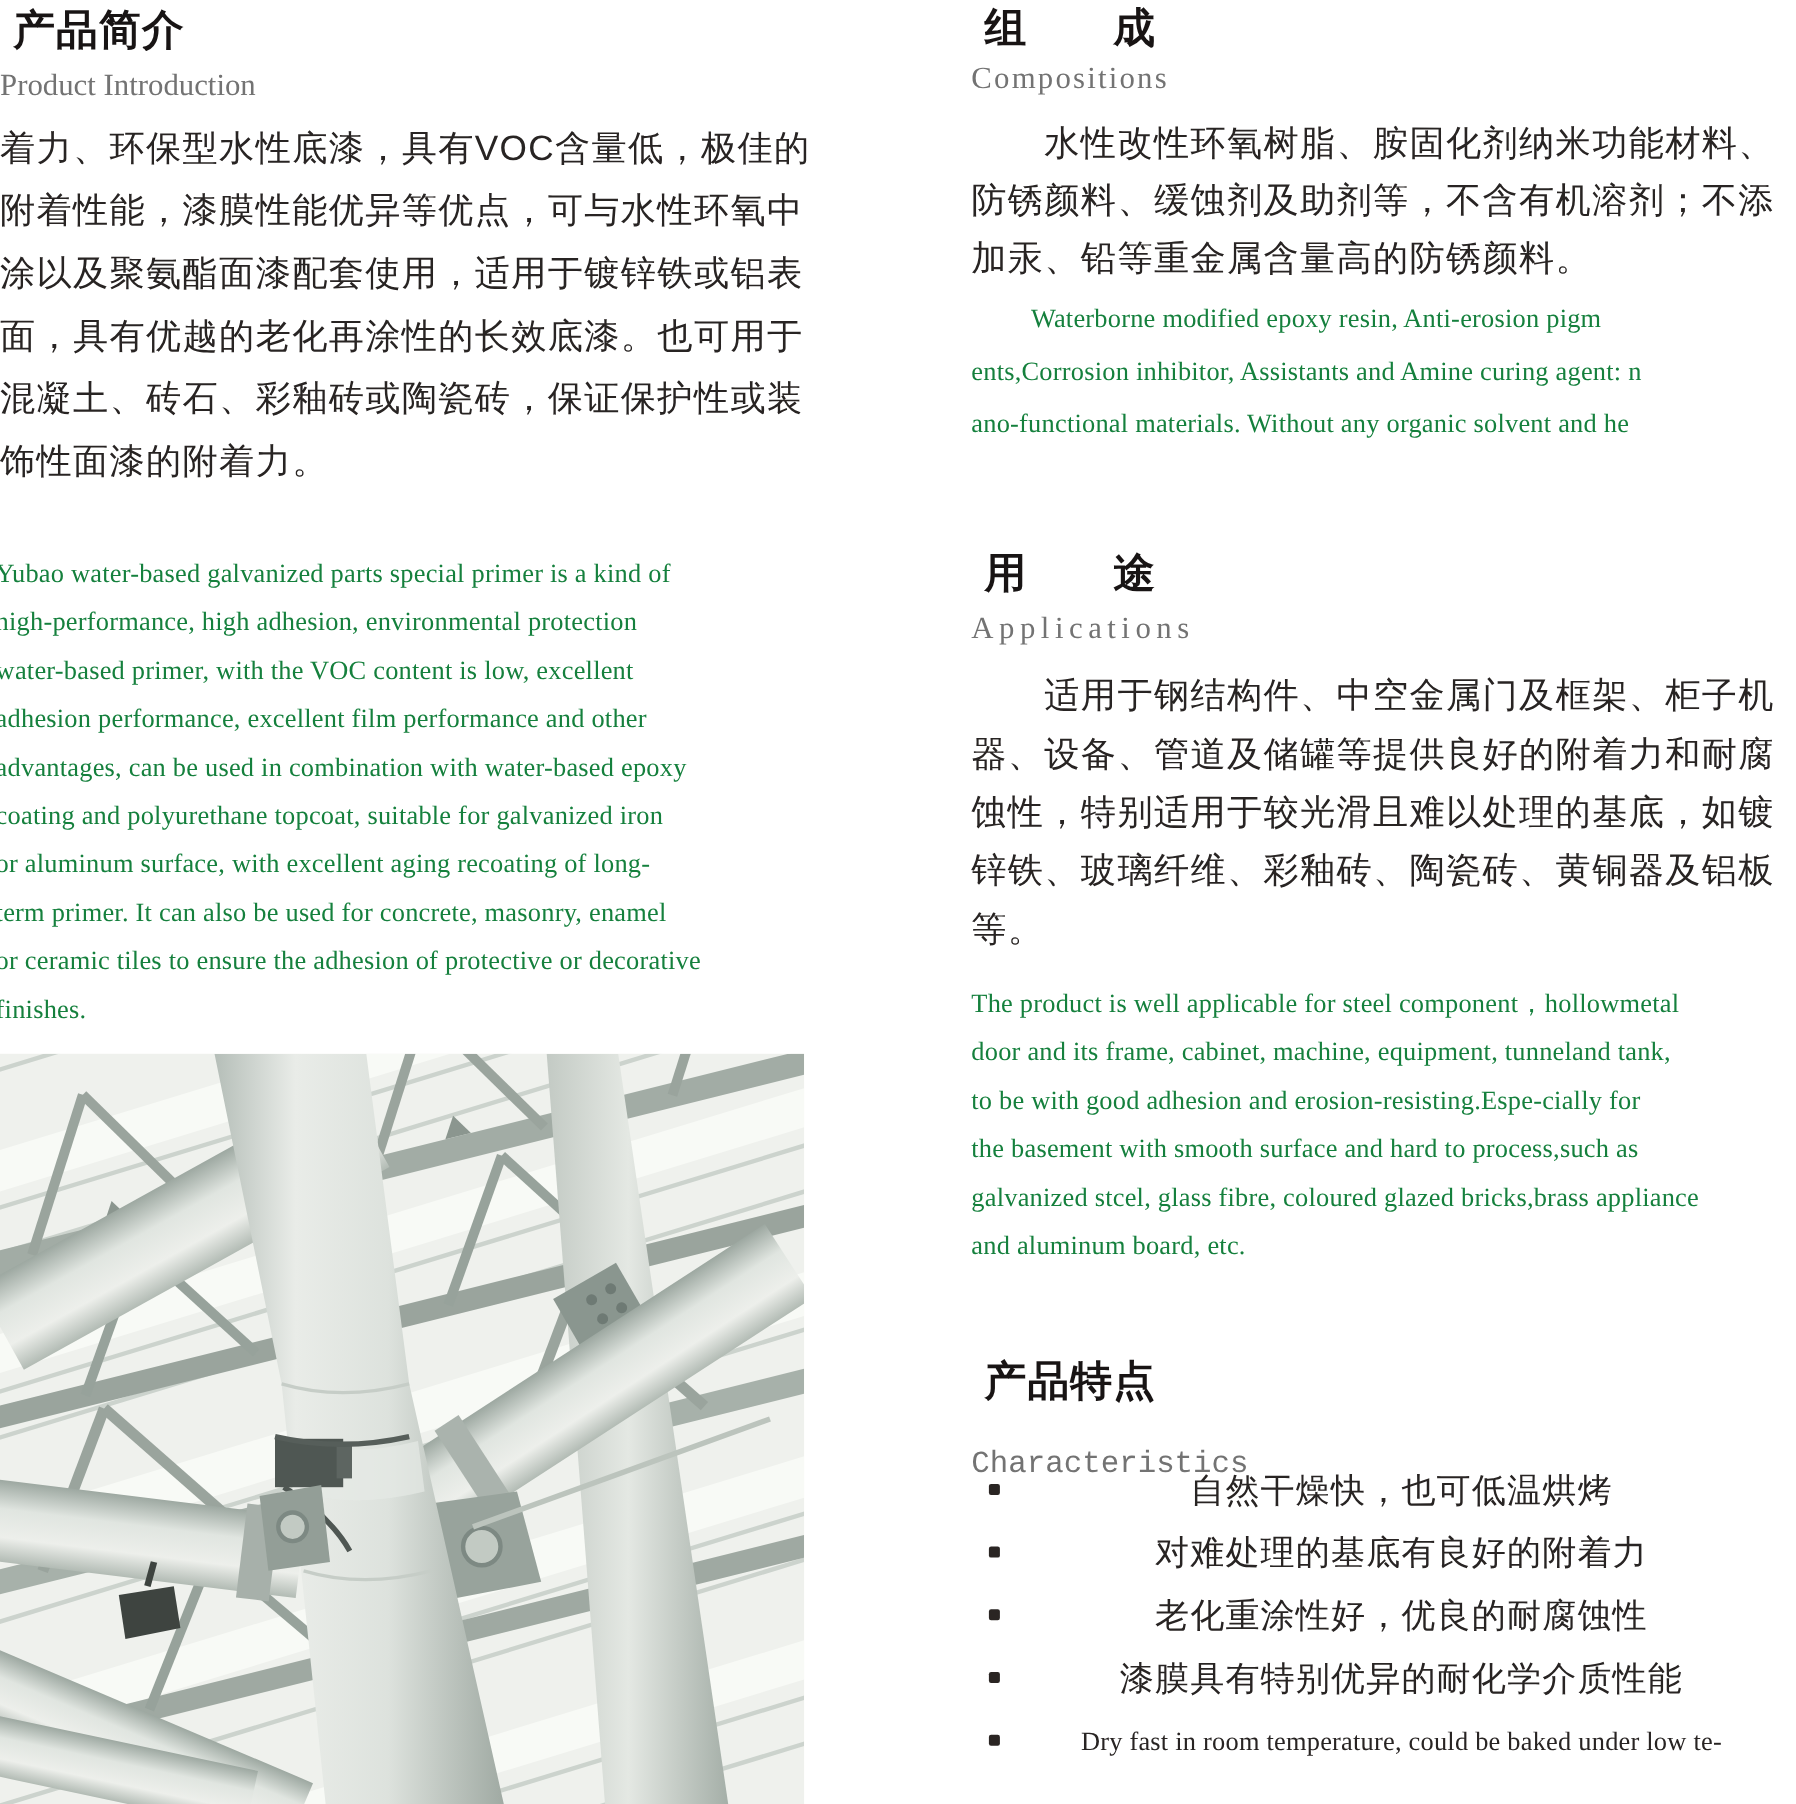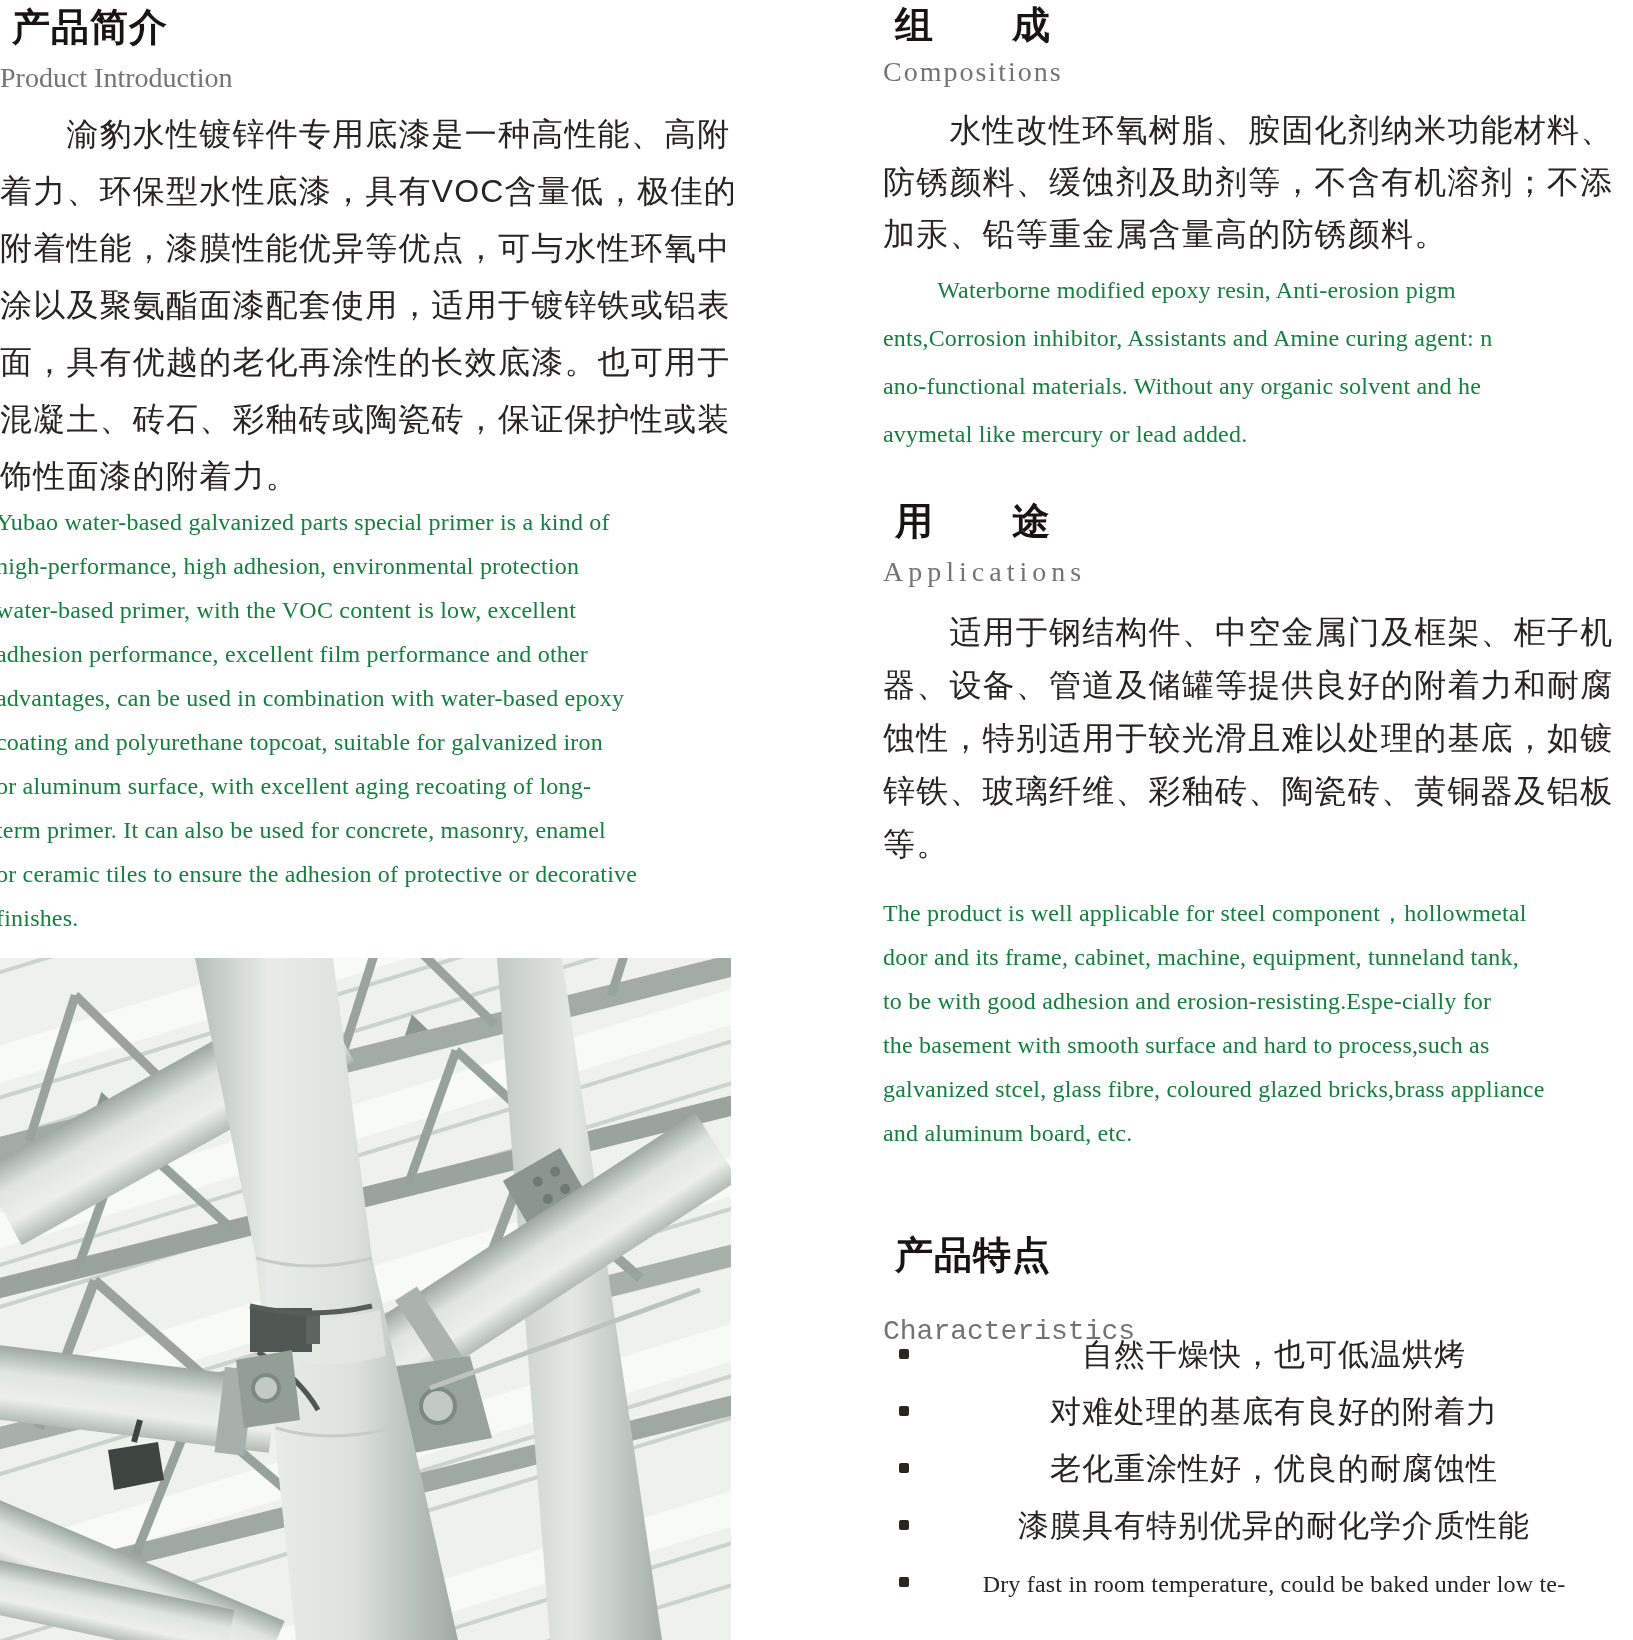--- a/index.html
+++ b/index.html
@@ -26,21 +26,20 @@
 </style>
 </head>
 <body>
 
 <div class="page">
 
   <div class="abs hzh" style="left:0;top:2px;">产品简介</div>
   <div class="abs hen" style="left:0;top:62px;">Product Introduction</div>
 
   <div class="abs cnblk" style="left:0;top:106px;width:731px;">
-      <div class="ln">　　渝豹水性镀锌件专用底漆是一种高性能、高附</div>
       <div class="ln">着力、环保型水性底漆，具有VOC含量低，极佳的</div>
       <div class="ln">附着性能，漆膜性能优异等优点，可与水性环氧中</div>
       <div class="ln">涂以及聚氨酯面漆配套使用，适用于镀锌铁或铝表</div>
       <div class="ln">面，具有优越的老化再涂性的长效底漆。也可用于</div>
       <div class="ln">混凝土、砖石、彩釉砖或陶瓷砖，保证保护性或装</div>
       <div class="ln">饰性面漆的附着力。</div>
     </div>
 
   <div class="abs enblk" style="left:-4px;top:500px;width:740px;">
       <div class="ln en">Yubao water-based galvanized parts special primer is a kind of</div>
@@ -225,21 +224,20 @@
   <div class="abs hen ls2" style="left:883px;top:56px;">Compositions</div>
   <div class="abs cnblk tight" style="left:883px;top:104px;width:731px;">
       <div class="ln">　　水性改性环氧树脂、胺固化剂纳米功能材料、</div>
       <div class="ln">防锈颜料、缓蚀剂及助剂等，不含有机溶剂；不添</div>
       <div class="ln">加汞、铅等重金属含量高的防锈颜料。</div>
     </div>
   <div class="abs enblk comp" style="left:883px;top:266px;width:740px;">
       <div class="ln en">　　 Waterborne modified epoxy resin, Anti-erosion  pigm</div>
       <div class="ln en">ents,Corrosion inhibitor, Assistants and Amine curing agent: n</div>
       <div class="ln en">ano-functional materials. Without any organic solvent and he</div>
-      <div class="ln en">avymetal like mercury or lead added.</div>
     </div>
 
   <div class="abs hzh" style="left:883px;top:496px;">用　　途</div>
   <div class="abs hen ls5" style="left:883px;top:556px;">Applications</div>
   <div class="abs cnblk app" style="left:883px;top:606px;width:731px;">
       <div class="ln">　　适用于钢结构件、中空金属门及框架、柜子机</div>
       <div class="ln">器、设备、管道及储罐等提供良好的附着力和耐腐</div>
       <div class="ln">蚀性，特别适用于较光滑且难以处理的基底，如镀</div>
       <div class="ln">锌铁、玻璃纤维、彩釉砖、陶瓷砖、黄铜器及铝板</div>
       <div class="ln">等。</div>

